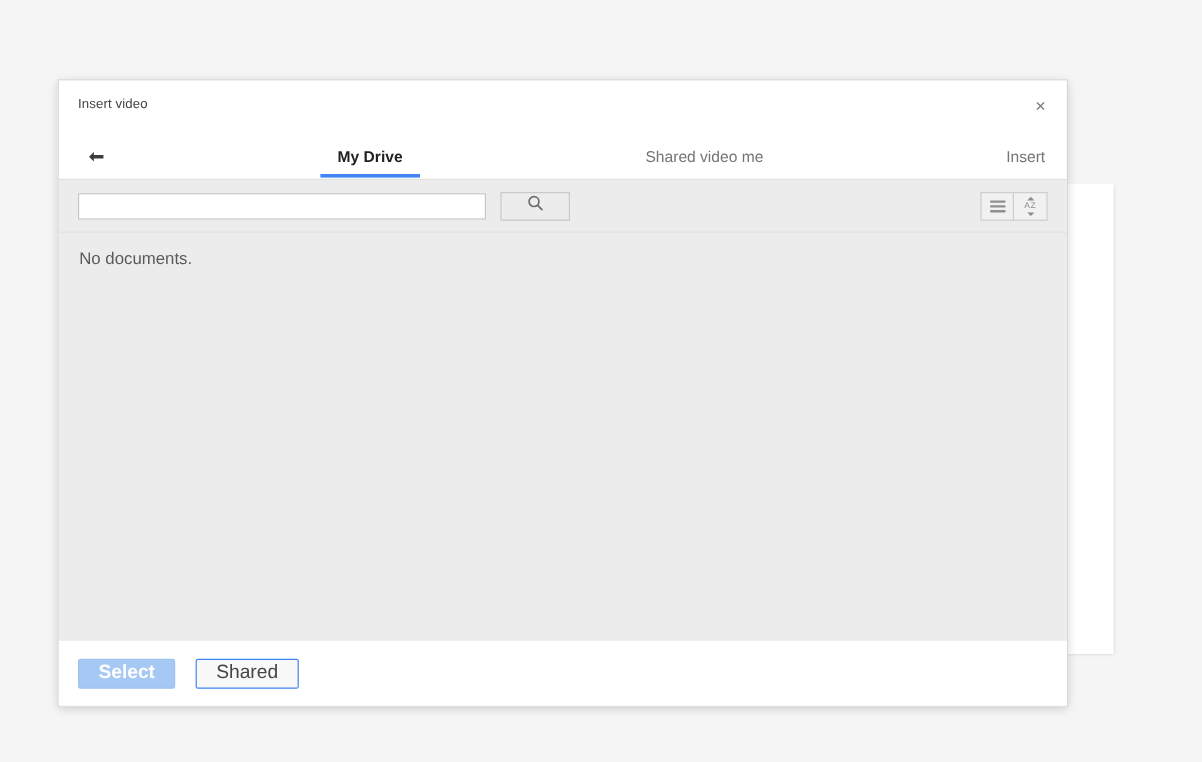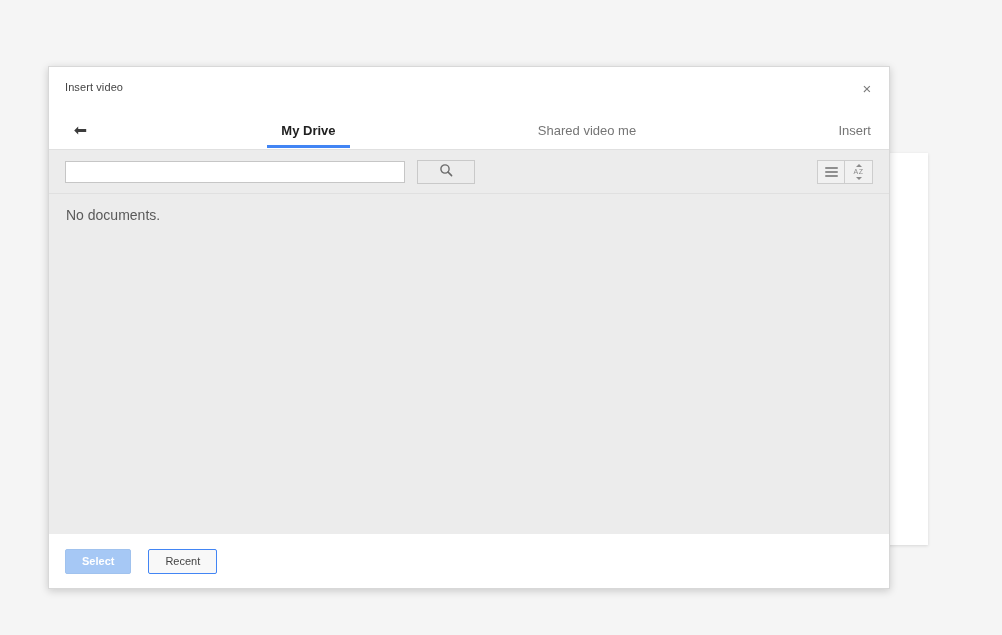--- a/index.html
+++ b/index.html
@@ -235,21 +235,21 @@
     height: 54px;
     flex: 0 0 auto;
     background: #ffffff;
     display: flex;
     align-items: center;
     padding-left: 16px;
     box-sizing: border-box;
   }
   .btn {
     font-family: "Liberation Sans", sans-serif;
-    font-size: 11px;
+    font-size: 16px;
     height: 25px;
     padding: 0 16px;
     box-sizing: border-box;
     cursor: pointer;
     border-radius: 2px;
     display: inline-flex;
     align-items: center;
     justify-content: center;
     white-space: nowrap;
   }
@@ -322,16 +322,16 @@
       </div>
     </div>
   </div>
 
   <div class="content">
     <div class="empty-msg">No documents.</div>
   </div>
 
   <div class="footer">
     <div class="btn btn-primary-disabled">Select</div>
-    <div class="btn btn-secondary">Recent</div>
+    <div class="btn btn-secondary">Shared</div>
   </div>
 
 </div>
 
 </body></html>

